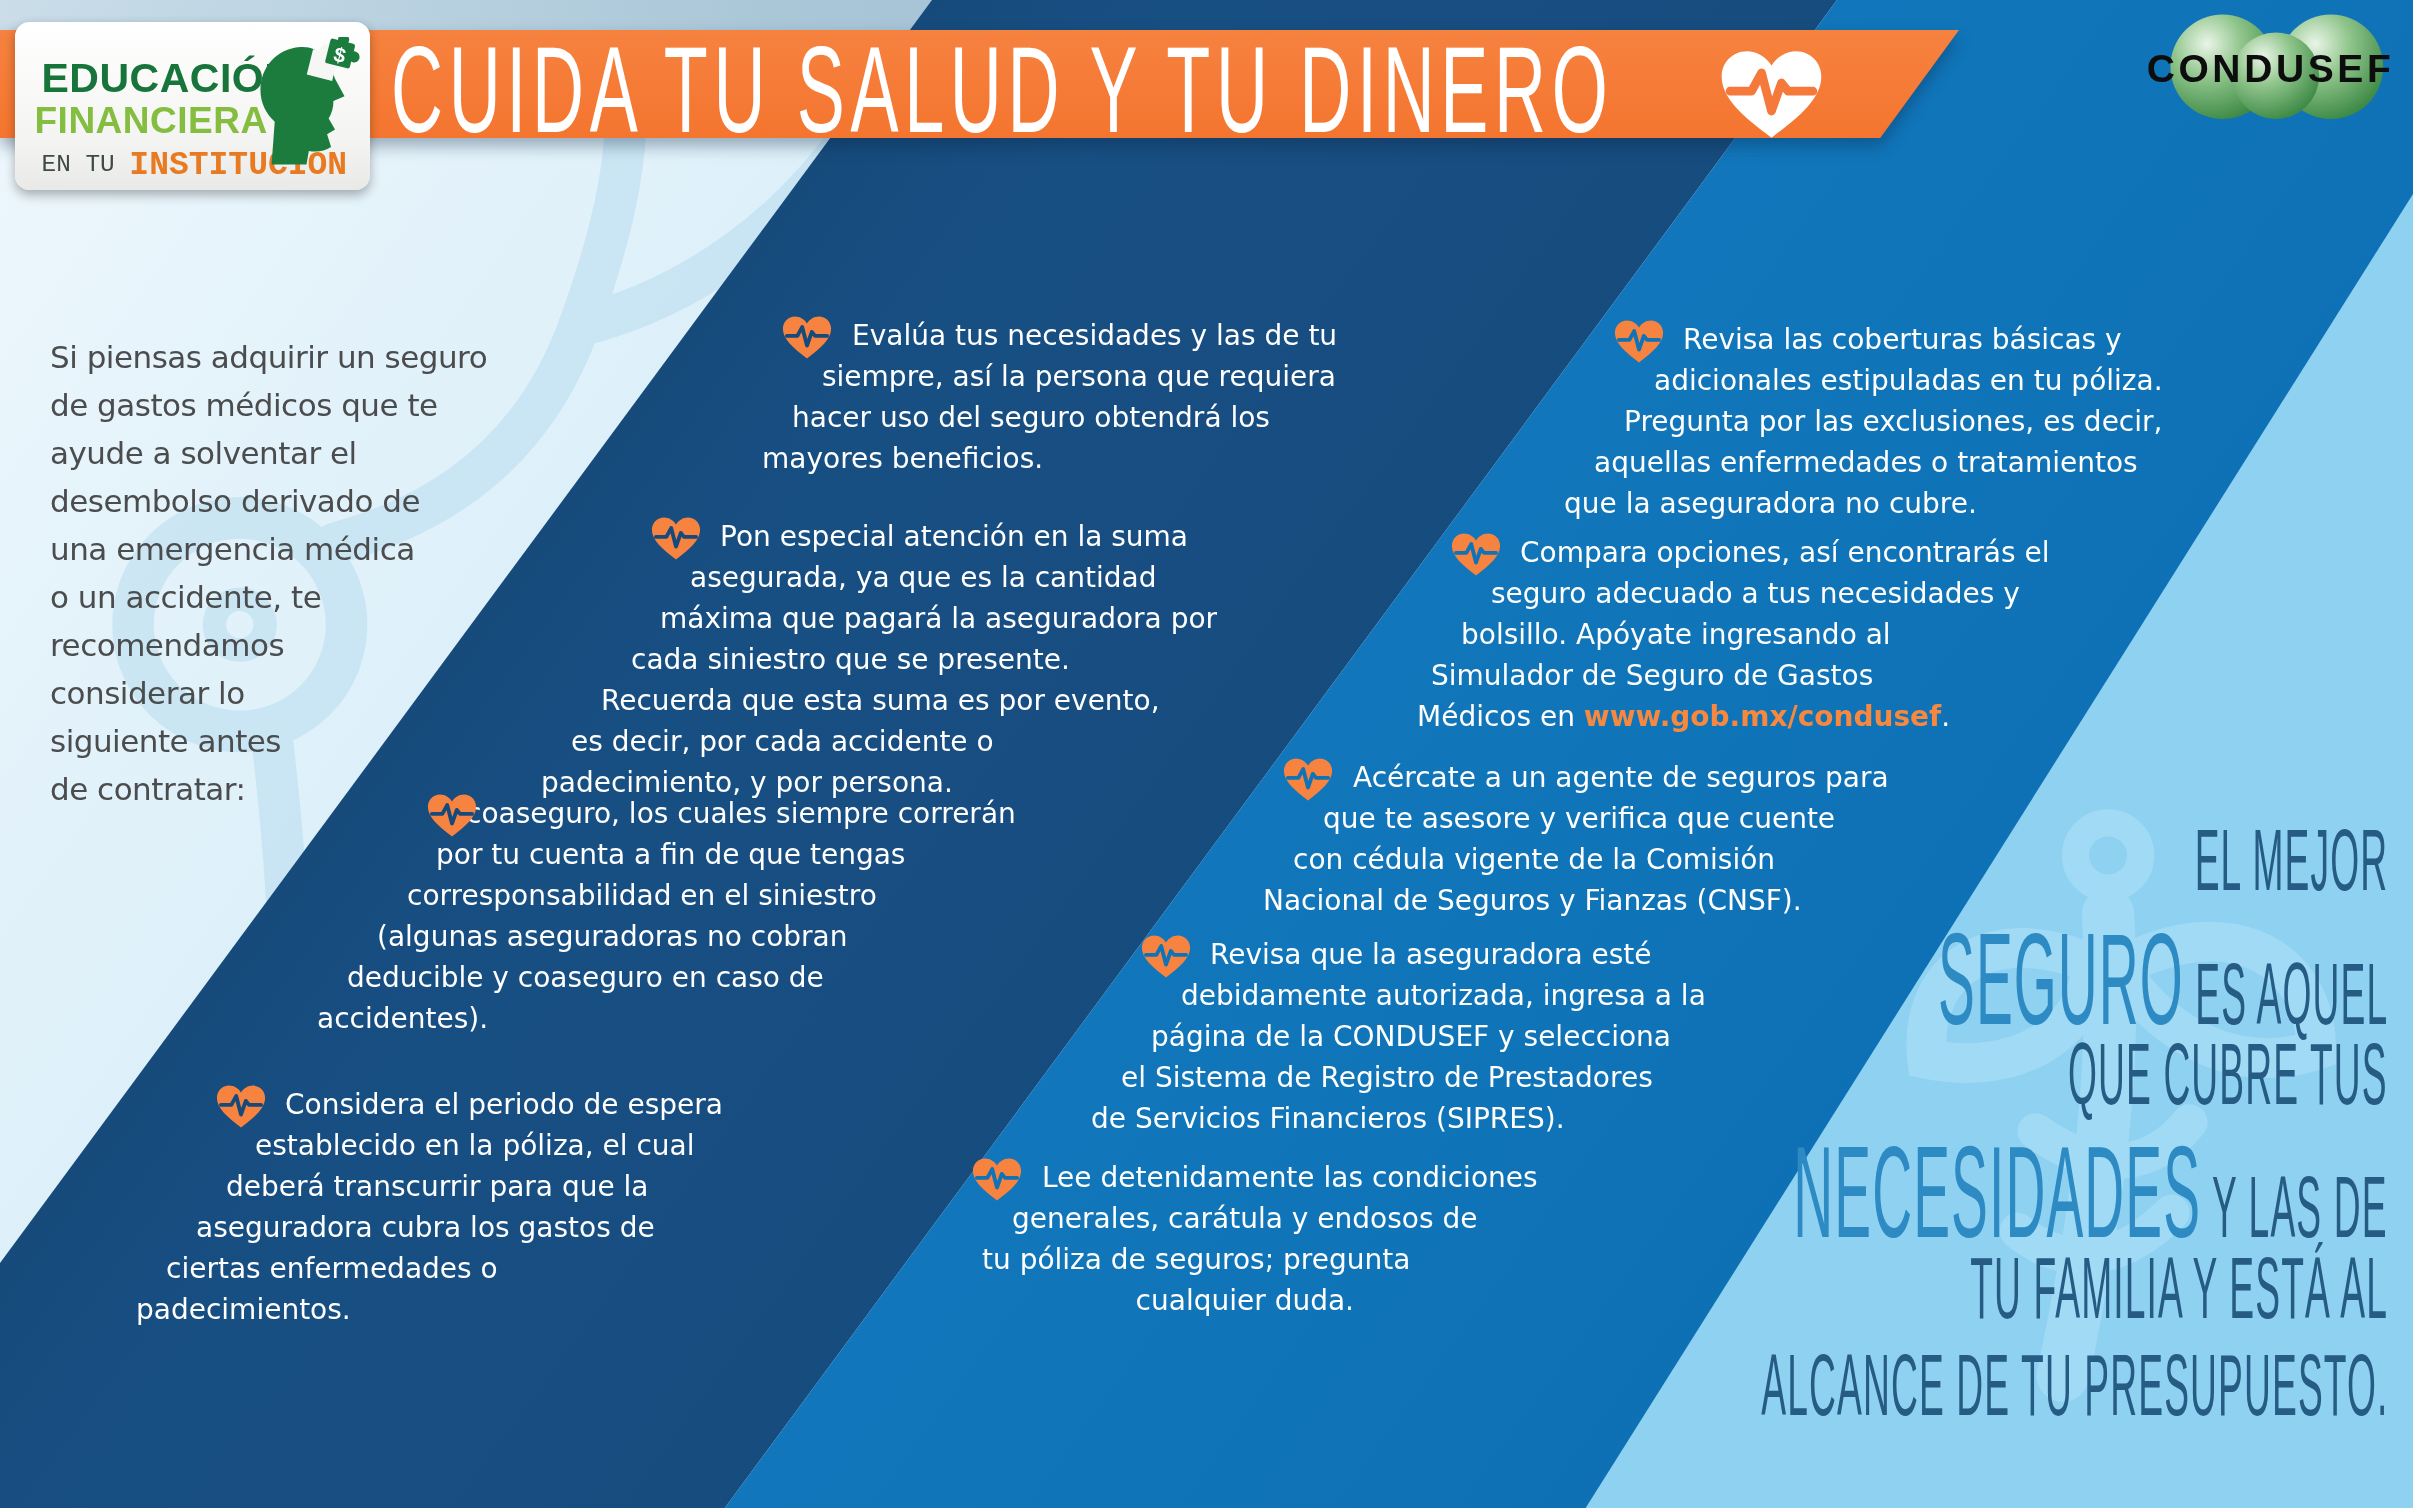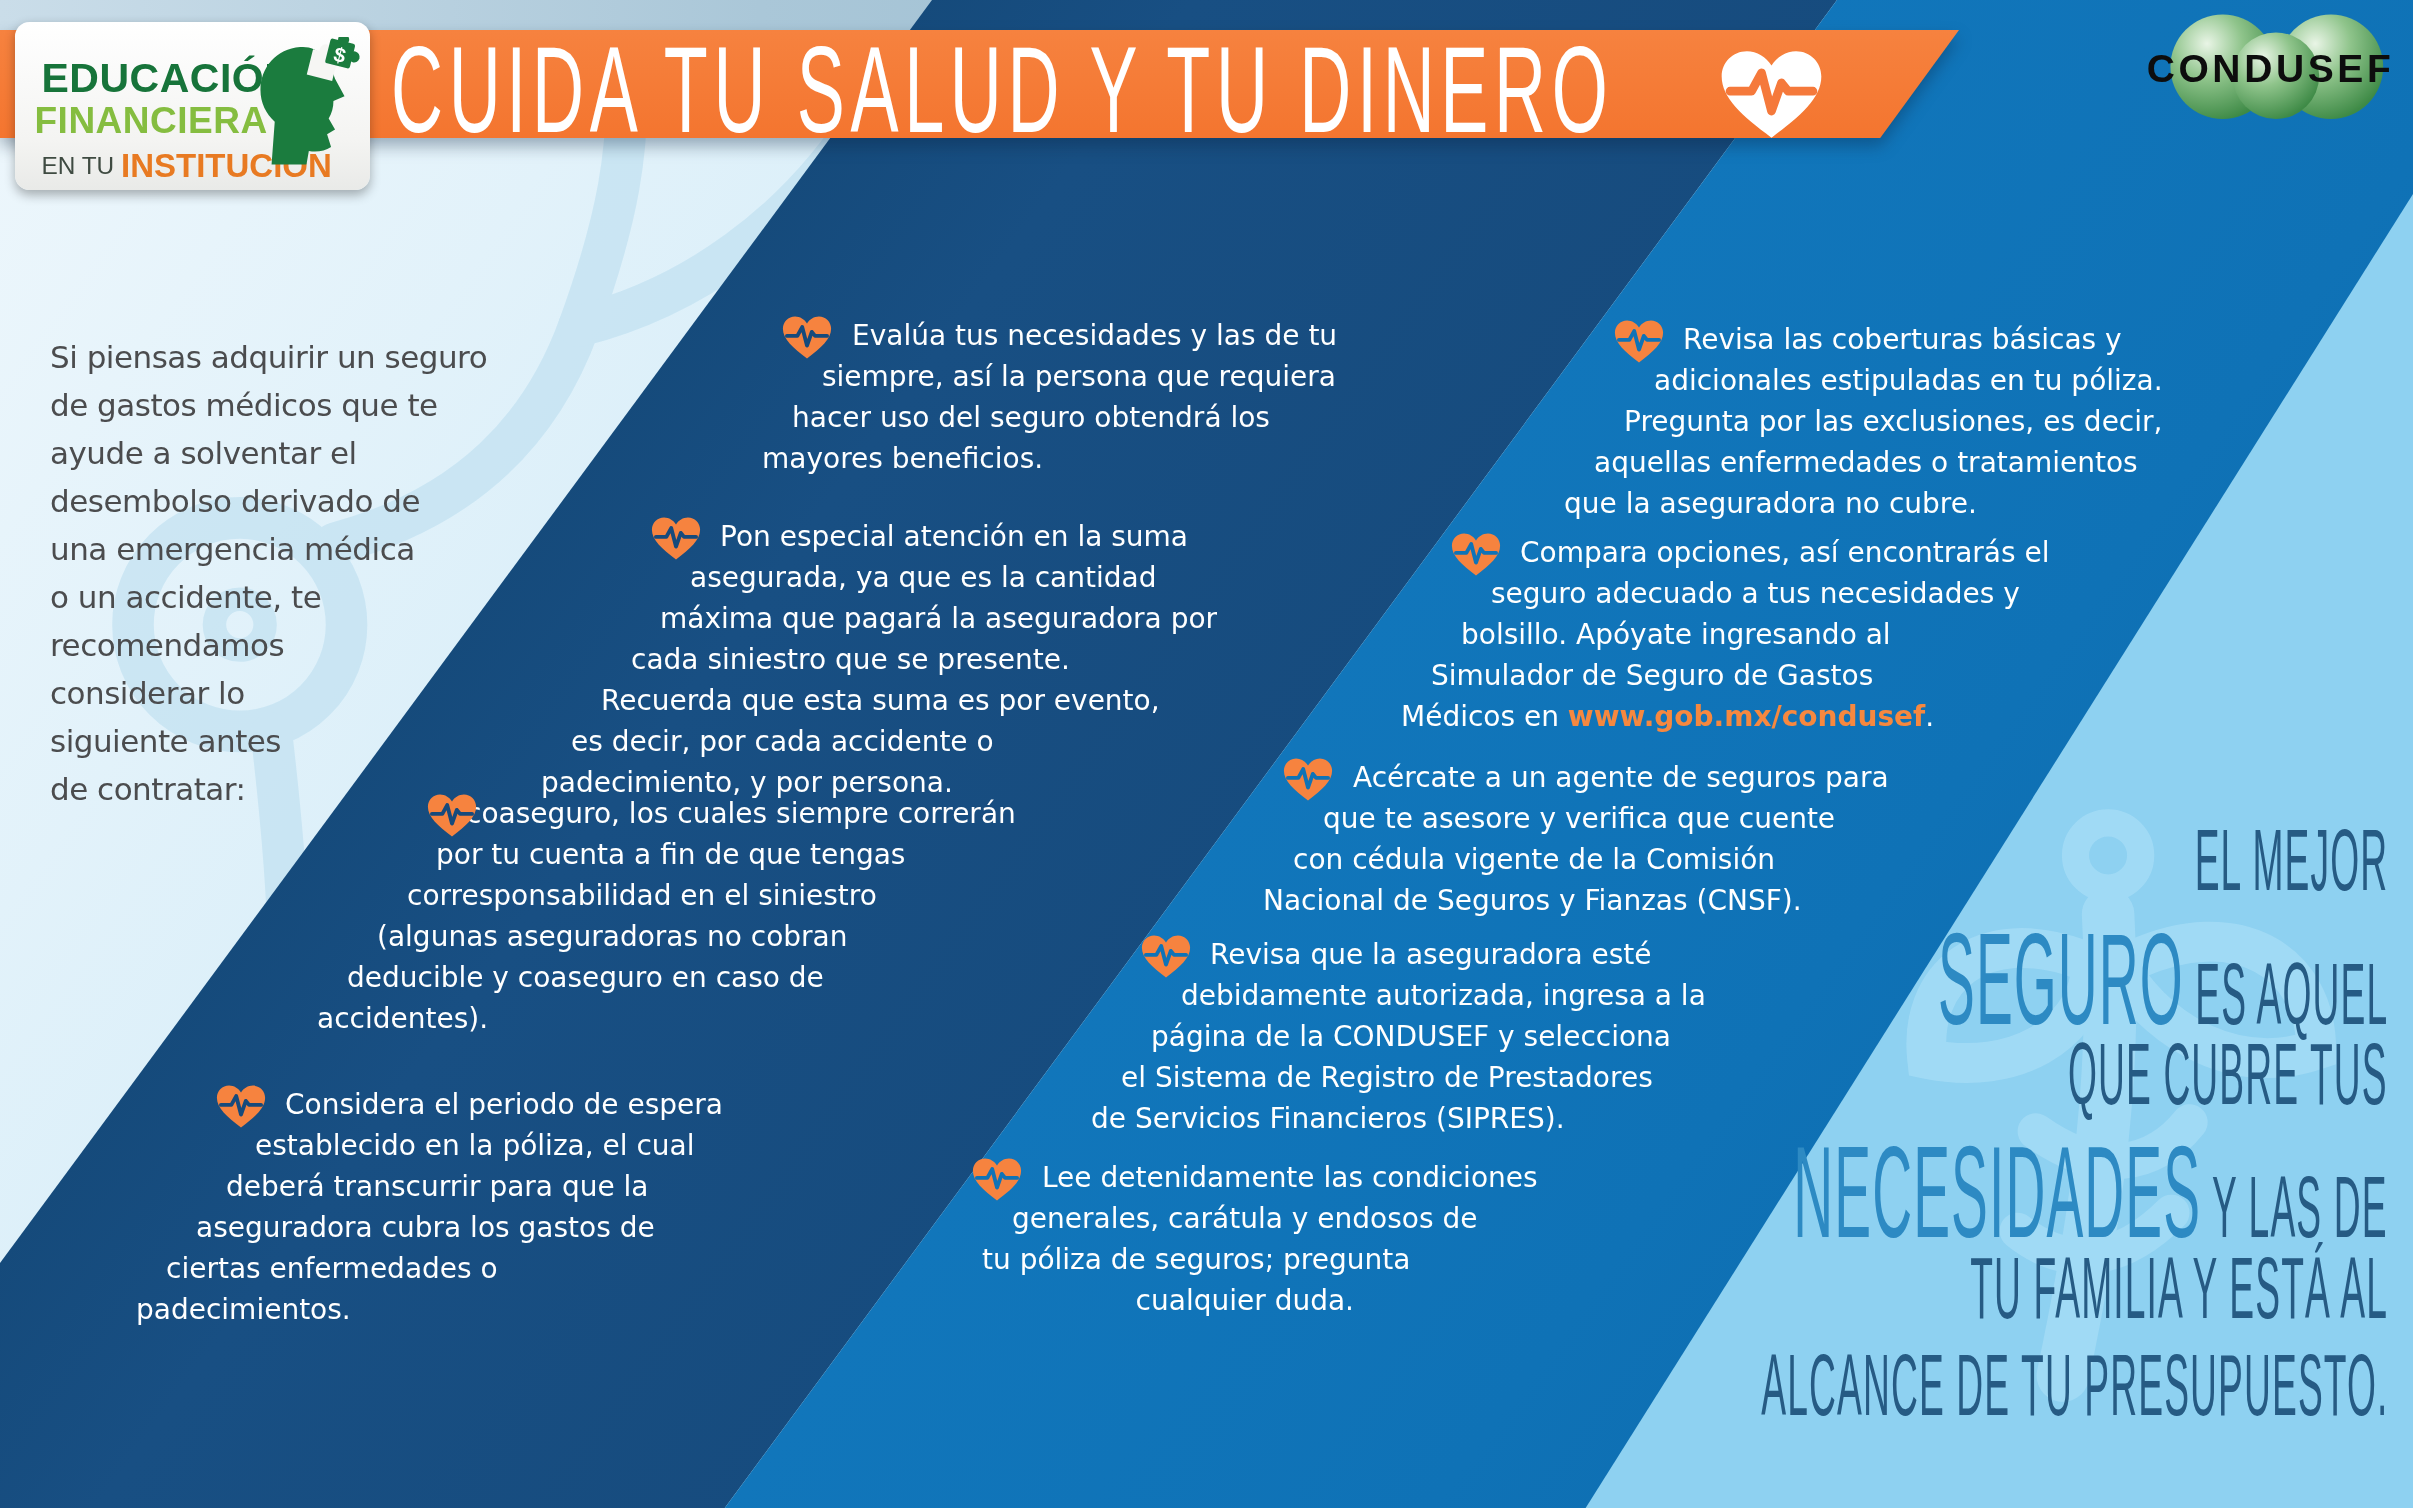--- a/index.html
+++ b/index.html
@@ -31,21 +31,21 @@
     letter-spacing:6.3px;white-space:nowrap;transform:scale(.9,1.52);transform-origin:left center;}
   .banner-heart{position:absolute;left:1718px;top:18px;}
   
   .logo-card{position:absolute;left:14.5px;top:22px;width:355px;height:168px;border-radius:14.5px;
     background:linear-gradient(180deg,#ffffff 0%,#f4f4f2 70%,#e9eae8 100%);
     box-shadow:0 4.5px 11px rgba(0,0,0,.30);}
   .lc-l1{position:absolute;left:27px;top:33px;font-family:"Liberation Sans",sans-serif;
     font-weight:bold;font-size:41px;color:#17743a;letter-spacing:0.5px;}
   .lc-l2{position:absolute;left:20px;top:78px;font-family:"Liberation Sans",sans-serif;
     font-weight:bold;font-size:37px;color:#85bd40;letter-spacing:0.5px;}
-  .lc-l3{position:absolute;left:27px;top:125px;font-family:Liberation Sans, sans-serif;
+  .lc-l3{position:absolute;left:27px;top:125px;font-family:Liberation Mono, monospace;
     font-size:24.4px;color:#3f4b42;}
   .lc-l3 .inst{font-size:33px;font-weight:bold;color:#e87a22;vertical-align:-2.7px;letter-spacing:0;}
   .lc-head{position:absolute;left:228px;top:14.5px;}
   
   .condusef{position:absolute;left:2125px;top:9px;width:291px;height:119px;}
   .condusef .name{position:absolute;left:0;top:38px;width:291px;text-align:center;
     font-family:"Liberation Sans",sans-serif;font-weight:bold;font-size:39px;color:#0d0d0d;
     letter-spacing:3.6px;}
   
   .intro{position:absolute;left:50px;top:333px;color:#4b4c4e;font-size:31px;line-height:48px;
@@ -218,21 +218,21 @@
       </div>
       <div class="bullet" style="left: 1401px; top: 532px;">
         <svg viewBox="0 0 32 28" width="52" height="45" class="hicon" style="left: 49px; top: 0px;">
           <path d="M16 27C7.2 20.5 1 15 1 8.6 1 4.3 4.4 1 8.6 1c3 0 5.8 1.7 7.4 4.3C17.6 2.7 20.4 1 23.4 1 27.6 1 31 4.3 31 8.6c0 6.4-6.2 11.9-15 18.4z" fill="#f6833f"></path>
           <polyline points="3.5,13 10,13 13,7.5 16,19 19,10.5 21,13 28.5,13" fill="none" stroke="#0f73b7" stroke-width="2.4" stroke-linejoin="round" stroke-linecap="round"></polyline>
         </svg>
         <div class="bline" style="margin-left: 119px;">Compara opciones, así encontrarás el</div>
         <div class="bline" style="margin-left: 90px;">seguro adecuado a tus necesidades y</div>
         <div class="bline" style="margin-left: 60px;">bolsillo. Apóyate ingresando al</div>
         <div class="bline" style="margin-left: 30px;">Simulador de Seguro de Gastos</div>
-        <div class="bline" style="margin-left: 0px;"><span>Médicos en </span><span class="link" style="color: rgb(246, 136, 63);">www.gob.mx/condusef</span><span>.</span></div>
+        <div class="bline" style="margin-left: 16px;"><span>Médicos en </span><span class="link" style="color: rgb(246, 136, 63);">www.gob.mx/condusef</span><span>.</span></div>
       </div>
       <div class="bullet" style="left: 1263px; top: 757px;">
         <svg viewBox="0 0 32 28" width="52" height="45" class="hicon" style="left: 19px; top: 0px;">
           <path d="M16 27C7.2 20.5 1 15 1 8.6 1 4.3 4.4 1 8.6 1c3 0 5.8 1.7 7.4 4.3C17.6 2.7 20.4 1 23.4 1 27.6 1 31 4.3 31 8.6c0 6.4-6.2 11.9-15 18.4z" fill="#f6833f"></path>
           <polyline points="3.5,13 10,13 13,7.5 16,19 19,10.5 21,13 28.5,13" fill="none" stroke="#0f73b7" stroke-width="2.4" stroke-linejoin="round" stroke-linecap="round"></polyline>
         </svg>
         <div class="bline" style="margin-left: 90px;">Acércate a un agente de seguros para</div>
         <div class="bline" style="margin-left: 60px;">que te asesore y verifica que cuente</div>
         <div class="bline" style="margin-left: 30px;">con cédula vigente de la Comisión</div>
         <div class="bline" style="margin-left: 0px;">Nacional de Seguros y Fianzas (CNSF).</div>

